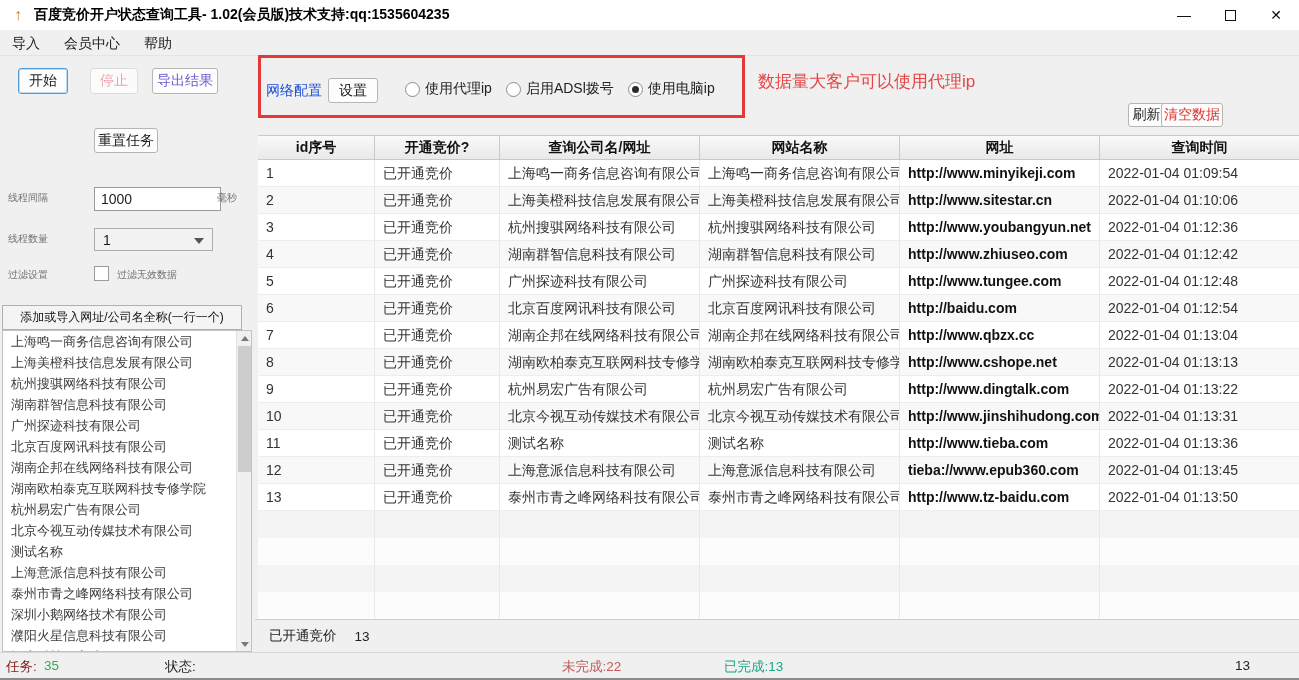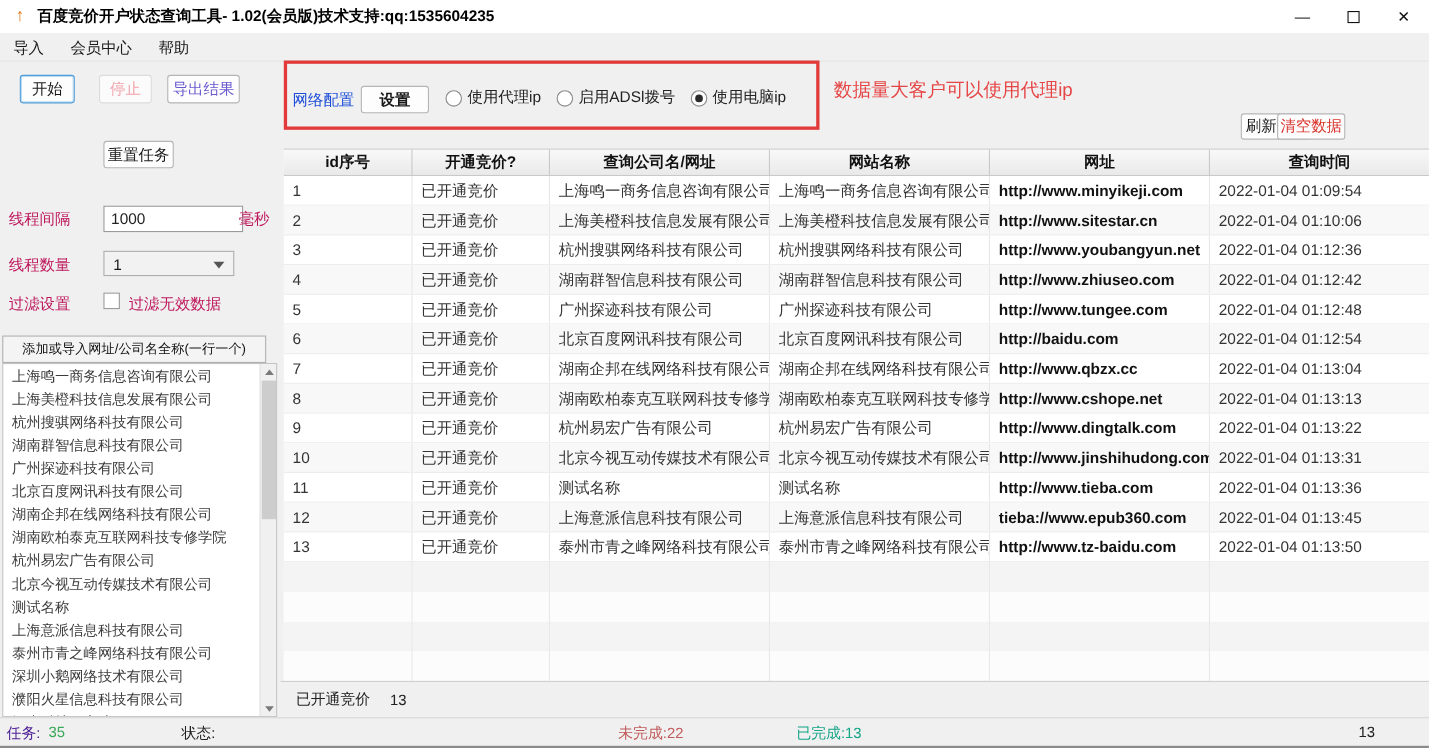--- a/index.html
+++ b/index.html
@@ -17,35 +17,35 @@
   .win-btn { width:46px; height:30px; display:flex; align-items:center; justify-content:center; font-size:14px; color:#111; cursor:default; }
   .win-btn.max span { display:block; width:11px; height:11px; border:1.5px solid #111; }
   
   .menubar { position:absolute; left:0; top:30px; width:1299px; height:26px; background:#f0f0f0; border-bottom:1px solid #e4e4e4; display:flex; align-items:center; }
   .menu-item { font-size:14px; color:#1a1a1a; padding:0 12px; height:26px; line-height:26px; }
   
   .btn { position:absolute; background:#fdfdfd; border:1px solid #b5b5b5; border-radius:3px; font-size:14px; color:#1a1a1a; display:flex; align-items:center; justify-content:center; font-family:inherit; }
   .btn-start { left:18px; top:68px; width:50px; height:26px; border:1px solid #4f9cd8; box-shadow:0 0 0 1px #bcdcf5 inset; }
   .btn-stop  { left:90px; top:68px; width:48px; height:26px; color:#f0a3ab; border-color:#dcdcdc; background:#fbfbfb; }
   .btn-export{ left:152px; top:68px; width:66px; height:26px; color:#6a5ad0; }
-  .btn-settings { left:328px; top:78px; width:62px; height:25px;font-weight:bold; }
+  .btn-settings { left:328px; top:78px; width:50px; height:25px; }
   .btn-refresh { left:1128px; top:103px; width:65px; height:24px; }
   .btn-clear   { left:1161px; top:103px; width:62px; height:24px; color:#d9342b; }
   .btn-reset   { left:94px; top:128px; width:64px; height:25px; }
   
   .net-box { position:absolute; left:258px; top:55px; width:487px; height:63px; border:3px solid #e23a3a; background:transparent; }
   .net-label { position:absolute; left:266px; top:82px; font-size:14px; color:#1d4ed8; }
   .radio-group { position:absolute; left:405px; top:80px; display:flex; align-items:center; }
   .radio-option { display:flex; align-items:center; margin-right:14px; font-size:14px; color:#222; }
   .radio-circle { width:15px; height:15px; border:1px solid #8a8a8a; border-radius:50%; background:#fff; margin-right:5px; position:relative; flex:none; }
   .radio-option .dot { display:none; position:absolute; left:3px; top:3px; width:7px; height:7px; border-radius:50%; background:#2b2b2b; }
   .radio-option.selected .dot { display:block; }
   .annotation-text { position:absolute; left:758px; top:70px; font-size:17px; color:#e64545; }
   
-  .field-label { position:absolute; font-size:14px; color:#be185d; }
+  .field-label { position:absolute; font-size:10px; color:#737373; }
   .interval-input { position:absolute; left:94px; top:187px; width:127px; height:24px; border:1px solid #9a9a9a; background:#fff; font-size:14px; padding-left:6px; font-family:inherit; color:#222; }
   .dropdown { position:absolute; left:94px; top:228px; width:119px; height:23px; border:1px solid #adadad; background:#f2f2f2; font-size:14px; display:flex; align-items:center; padding-left:8px; }
   .dropdown .arrow { position:absolute; right:8px; top:9px; width:0; height:0; border-left:5px solid transparent; border-right:5px solid transparent; border-top:6px solid #555; }
   .checkbox { position:absolute; left:94px; top:266px; width:15px; height:15px; border:1px solid #9a9a9a; background:#fff; }
   .list-header { position:absolute; left:2px; top:305px; width:240px; height:25px; background:#f4f4f4; border:1px solid #b0b0b0; font-size:12px; color:#111; display:flex; align-items:center; justify-content:center; white-space:nowrap; }
   .company-list { position:absolute; left:2px; top:330px; width:250px; height:322px; background:#fff; border:1px solid #c2c2c2; overflow:hidden; }
   .company-item { height:21px; line-height:21px; font-size:13px; color:#3c3c3c; padding-left:8px; white-space:nowrap; overflow:hidden; }
   .scrollbar { position:absolute; right:0; top:0; width:15px; height:100%; background:#f0f0f0; border-left:1px solid #e2e2e2; }
   .sb-arrow { position:absolute; left:0; width:15px; height:14px; display:flex; align-items:center; justify-content:center; }
   .sb-arrow.up { top:0; } .sb-arrow.down { bottom:0; }
@@ -64,21 +64,21 @@
   .empty-rows { position:absolute; left:0; top:376px; width:100%; height:108px;
     background:repeating-linear-gradient(#f4f4f4 0 27px,#fcfcfc 27px 54px); }
   .empty-rows .col-lines { display:grid; grid-template-columns:117px 125px 200px 200px 200px auto; height:100%; }
   .empty-rows .col-lines div { border-right:1px solid #e8e8e8; }
   .table-footer { position:absolute; left:255px; top:619px; width:1044px; height:33px; background:#f0f0f0; border-top:1px solid #cfcfcf; font-size:13.5px; color:#222; display:flex; align-items:center; }
   .table-footer .label { margin-left:14px; }
   .table-footer .count { margin-left:18px; }
   
   .statusbar { position:absolute; left:0; top:652px; width:1299px; height:26px; background:#f0f0f0; border-top:1px solid #d7d7d7; font-size:13.5px; }
   .statusbar span { position:absolute; top:5px; }
-  .sb-task-label { left:6px; color:#4c1d95; }
+  .sb-task-label { left:6px; color:#7f1d1d; }
   .sb-task-count { left:44px; color:#3aa85a; }
   .sb-status-label { left:165px; color:#222; }
   .sb-pending { left:562px; color:#c05a5a; }
   .sb-done { left:724px; color:#18a689; }
   .sb-right { left:1235px; color:#222; }
   .window-bottom { position:absolute; left:0; top:678px; width:1299px; height:2px; background:#8b8b8b; }
 </style>
 </head>
 <body>
 

